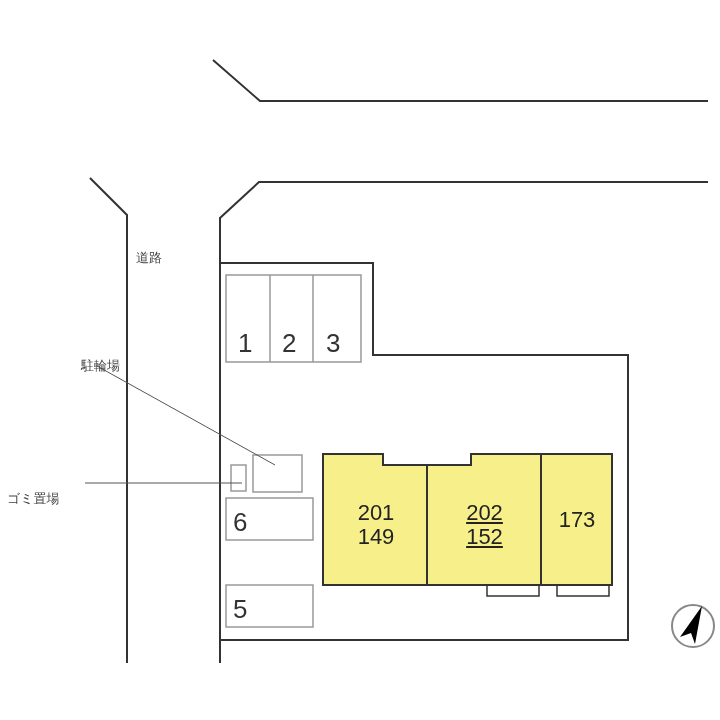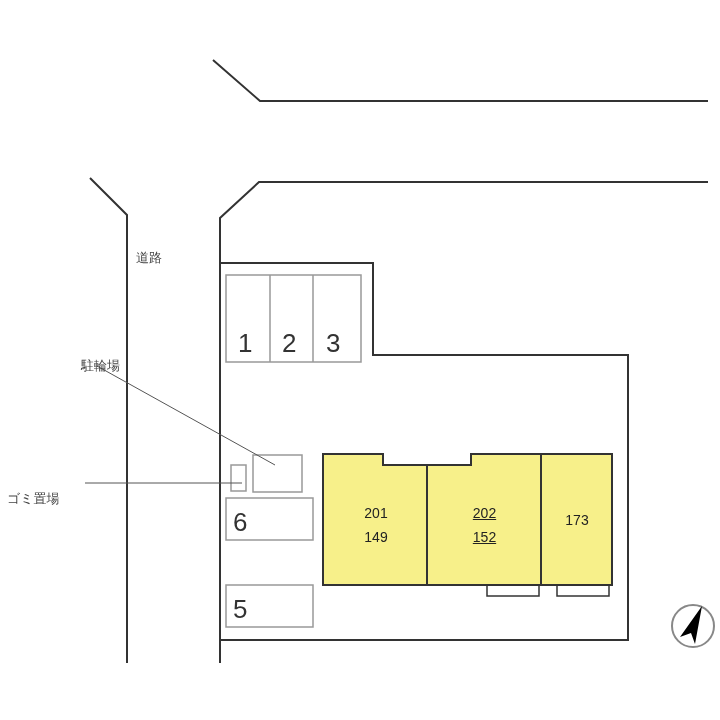--- a/index.html
+++ b/index.html
@@ -1,21 +1,21 @@
 <!DOCTYPE html>
 <html><head>
 <meta charset="utf-8">
 <style>
   html,body{margin:0;padding:0;background:#fff;}
   body{width:720px;height:720px;position:relative;overflow:hidden;font-family:"Liberation Sans","DejaVu Sans",sans-serif;}
   svg.plan{position:absolute;left:0;top:0;}
   .lbl{position:absolute;color:#333;white-space:nowrap;}
   .jp{font-family:"DejaVu Sans",sans-serif;font-size:13px;color:#444;}
   .num{font-size:26px;color:#333;}
-  .unit{position:absolute;display:flex;flex-direction:column;align-items:center;justify-content:center;font-size:14px;line-height:24px;color:#222;text-align:center;}
+  .unit{position:absolute;display:flex;flex-direction:column;align-items:center;justify-content:center;font-size:22px;line-height:24px;color:#222;text-align:center;}
 </style>
 </head>
 <body>
 
 <svg class="plan" width="720" height="720" viewBox="0 0 720 720">
 
   <polyline points="213,60 260,101 708,101" fill="none" stroke="#333" stroke-width="2"></polyline>
   <polyline points="220,663 220,218 259,182 708,182" fill="none" stroke="#333" stroke-width="2"></polyline>
 
   <polyline points="90,178 127,215 127,663" fill="none" stroke="#333" stroke-width="2"></polyline>

